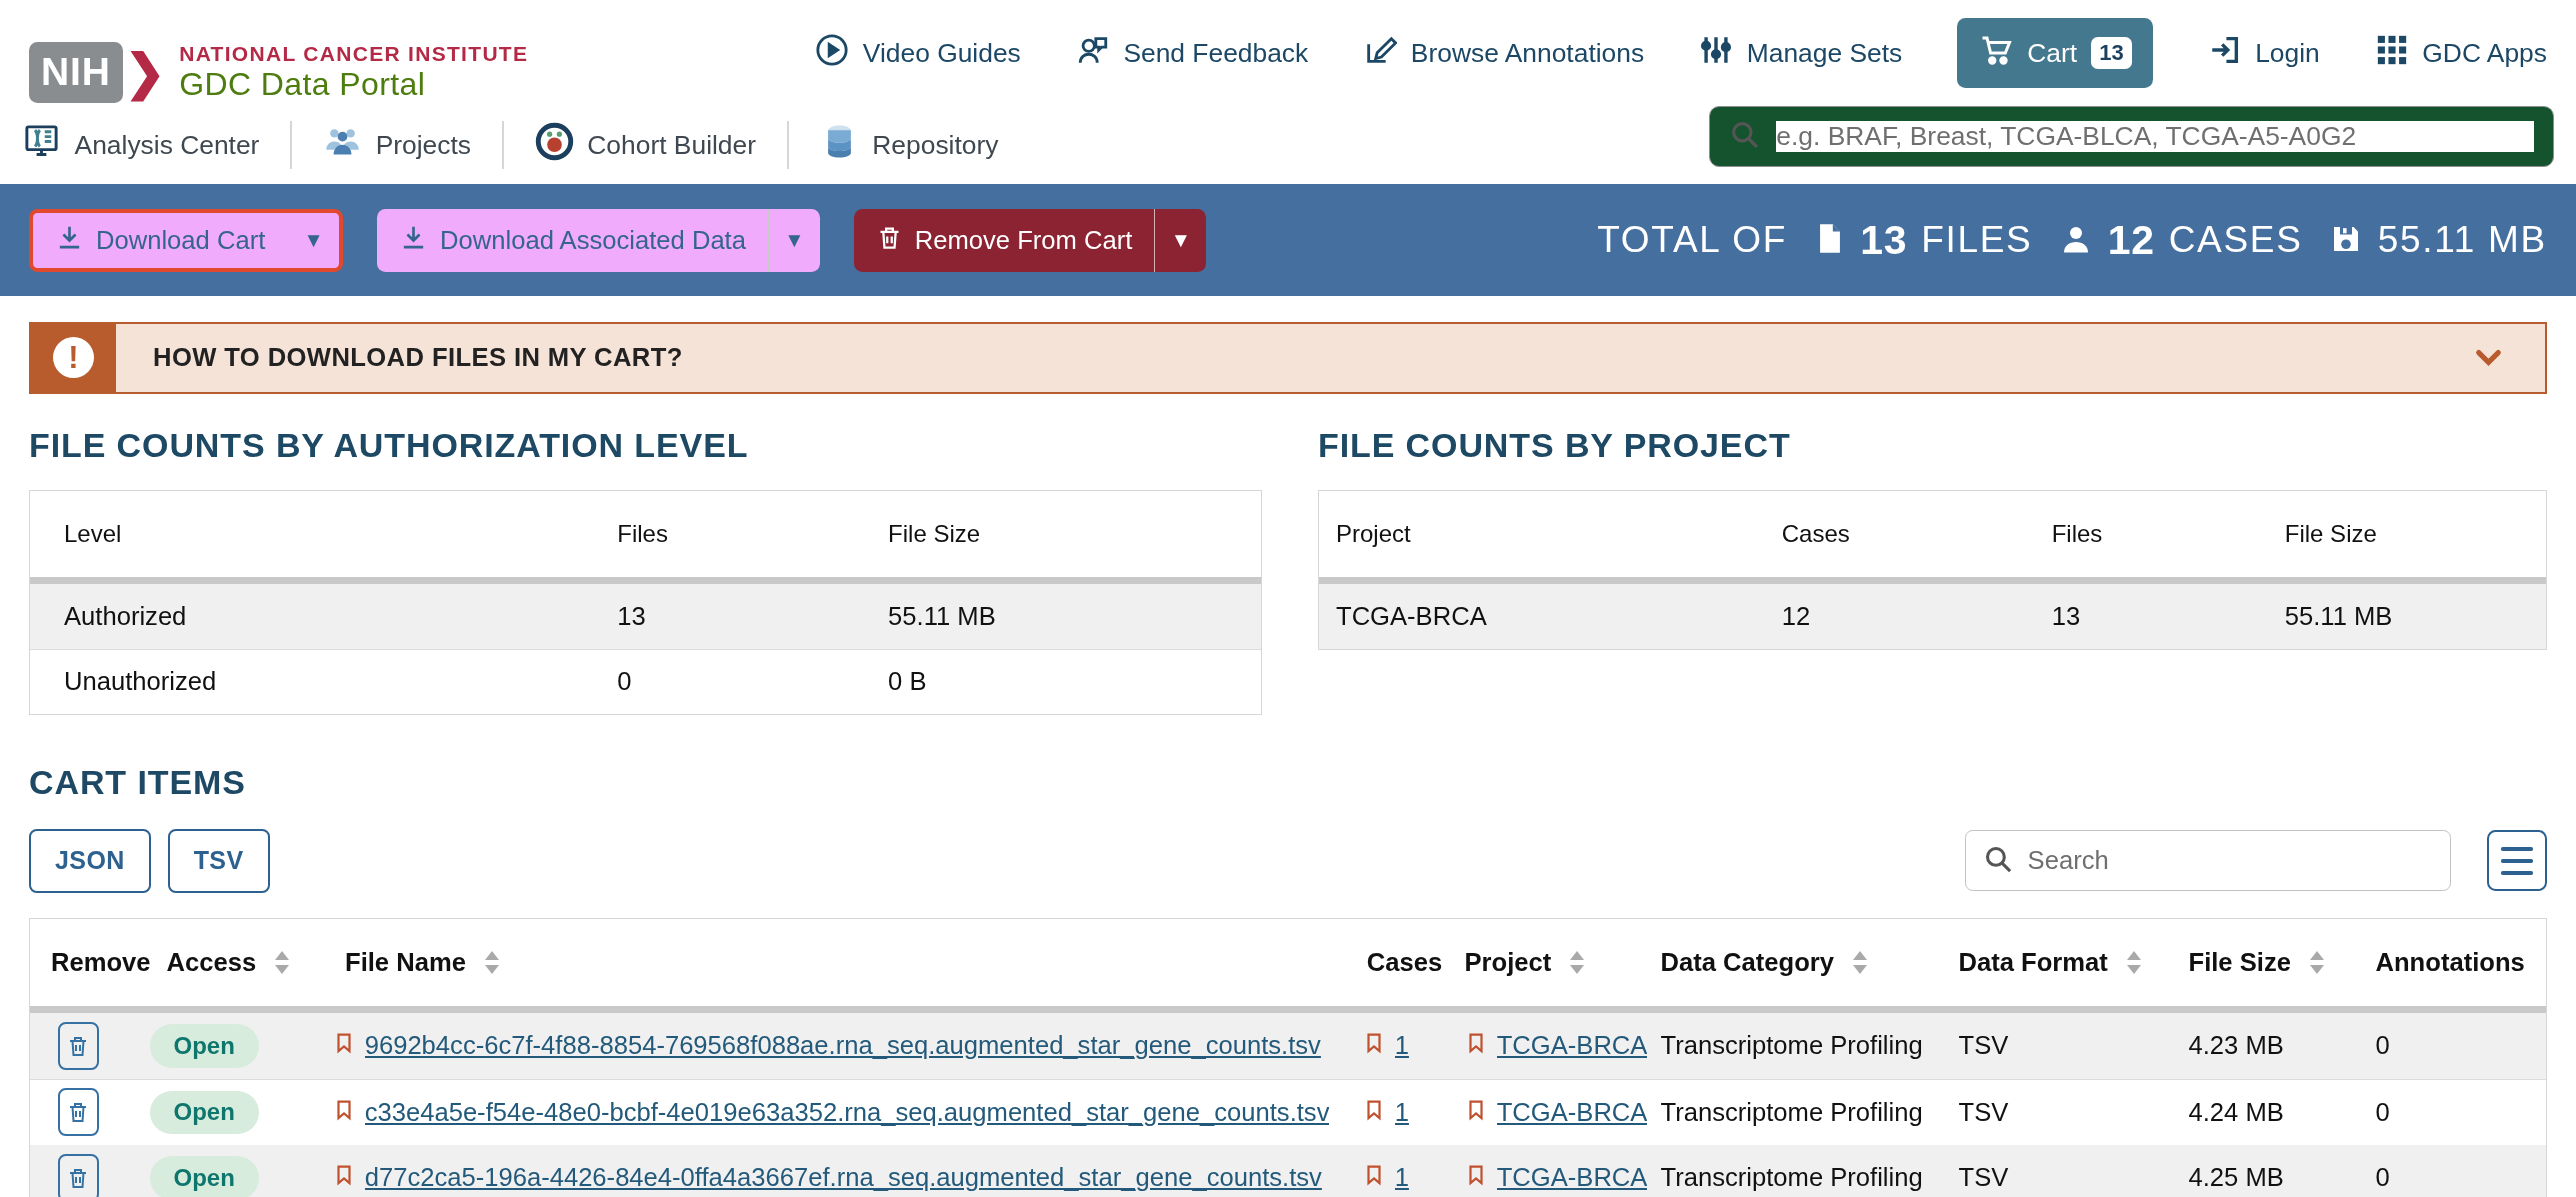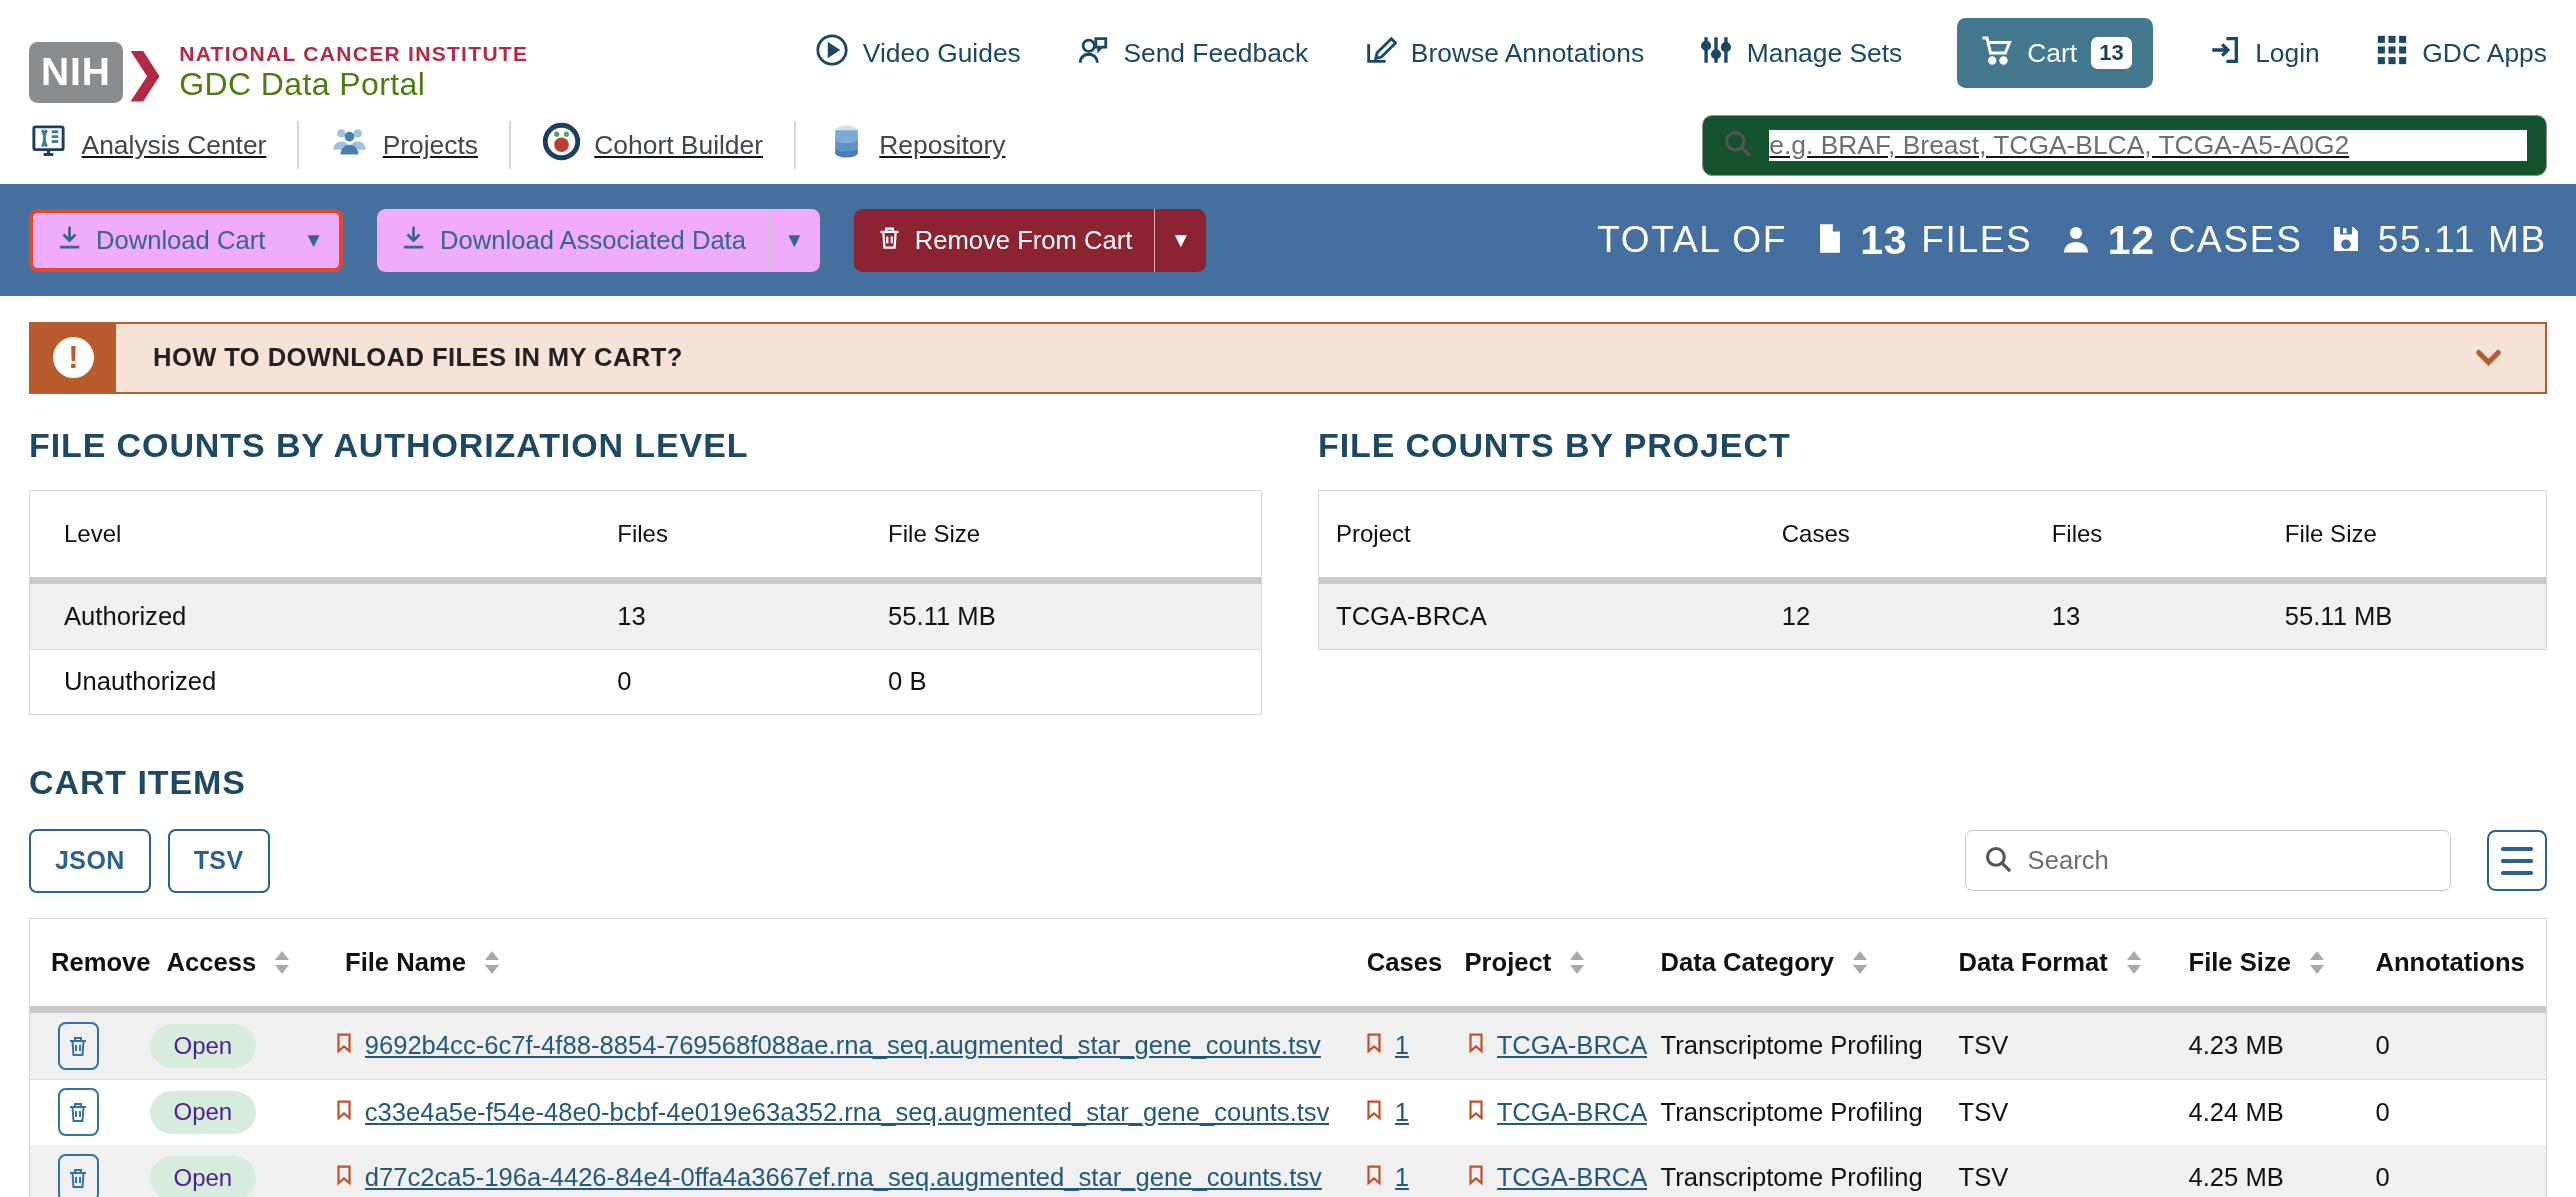--- a/index.html
+++ b/index.html
@@ -19,21 +19,21 @@
   .topnav { margin-left:auto; display:flex; align-items:center; gap:55px; }
   .nav-item { display:flex; align-items:center; gap:13.6px; color:#1c4866; font-size:26.4px;
     cursor:pointer; white-space:nowrap; }
   .nav-item svg { flex:0 0 auto; }
   .cart-btn { background:#44788e; color:#fff; border:none; border-radius:8.5px;
     display:flex; align-items:center; gap:13.6px; font-size:26.4px; padding:13.6px 20.4px; cursor:pointer; }
   .cart-badge { background:#fff; color:#1c3f5e; font-weight:bold; font-size:22px;
     border-radius:6.8px; padding:3.4px 8.5px; }
 
   
-  .subnav { height:78px; display:flex; align-items:center; padding:0 29px; background:#fff;text-decoration:underline; }
+  .subnav { height:78px; display:flex; padding:0 22px; background:#fff; }
   .subnav-left { display:flex; align-items:center; height:100%; }
   .sub-item { display:flex; align-items:center; gap:13.6px; color:#3f4850; font-size:26.4px;
     cursor:pointer; padding:0 31px; white-space:nowrap; }
   .sub-item:first-child { padding-left:0; }
   .sub-divider { width:1.7px; height:48px; background:#d6d6d6; }
   .subnav-search { margin-left:auto; }
   .search-box { display:flex; align-items:center; gap:15.3px; width:845px; height:61px;
     border:1.7px solid #8f8f8f; border-radius:10.2px; padding:0 19px; background:#14532d; }
   .search-box input { border:none; outline:none; font-size:26.4px; flex:1;
     font-family:"Liberation Sans", sans-serif; color:#333; }
@@ -113,21 +113,21 @@
   .cart-table .brow { height:66px; font-size:25.6px; }
   .cart-table .cell { display:flex; align-items:center; gap:10.2px; padding-left:8.5px; overflow:hidden; }
   .sort { display:inline-flex; flex-direction:column; gap:5.1px; margin-left:19px; cursor:pointer; }
   .sort i { width:0; height:0; border-left:7.7px solid transparent; border-right:7.7px solid transparent; display:block; }
   .sort .up { border-bottom:9.4px solid #a9a9a9; }
   .sort .down { border-top:9.4px solid #a9a9a9; }
 
   .trash-btn { width:41px; height:48px; border:2.6px solid #3571a3; border-radius:7.7px;
     background:transparent; color:#3571a3; display:flex; align-items:center; justify-content:center;
     cursor:pointer; margin-left:19px; }
-  .badge-open { background:#d8ecdd; color:#4c1d95; font-weight:normal; font-size:24px;
+  .badge-open { background:#d8ecdd; color:#0f766e; font-weight:bold; font-size:24px;
     padding:7.7px 24px; border-radius:22px; }
   a.tlink { color:#23597a; text-decoration:underline; cursor:pointer; white-space:nowrap;
     overflow:hidden; text-overflow:ellipsis; }
   .bm-ico { flex:0 0 auto; color:#c0512f; }
 </style>
 </head>
 <body>
 
 <header class="topbar">
   <div class="logo">

